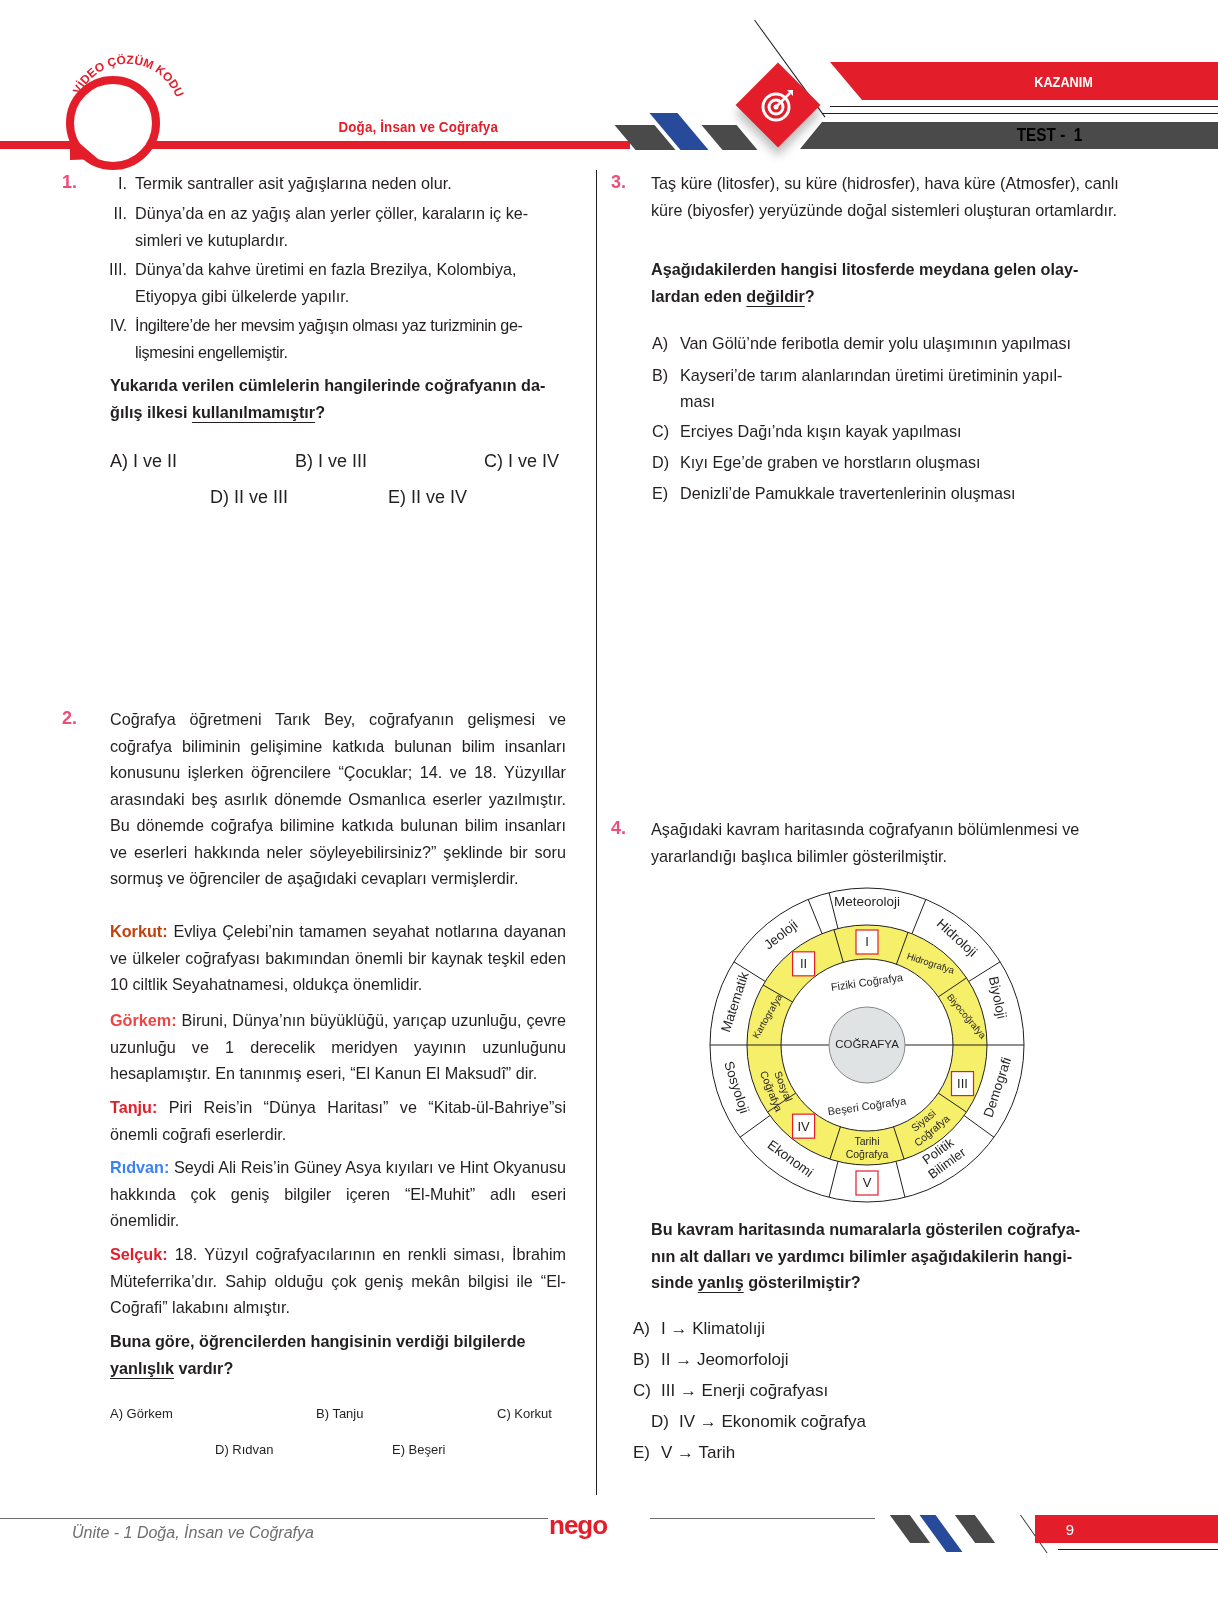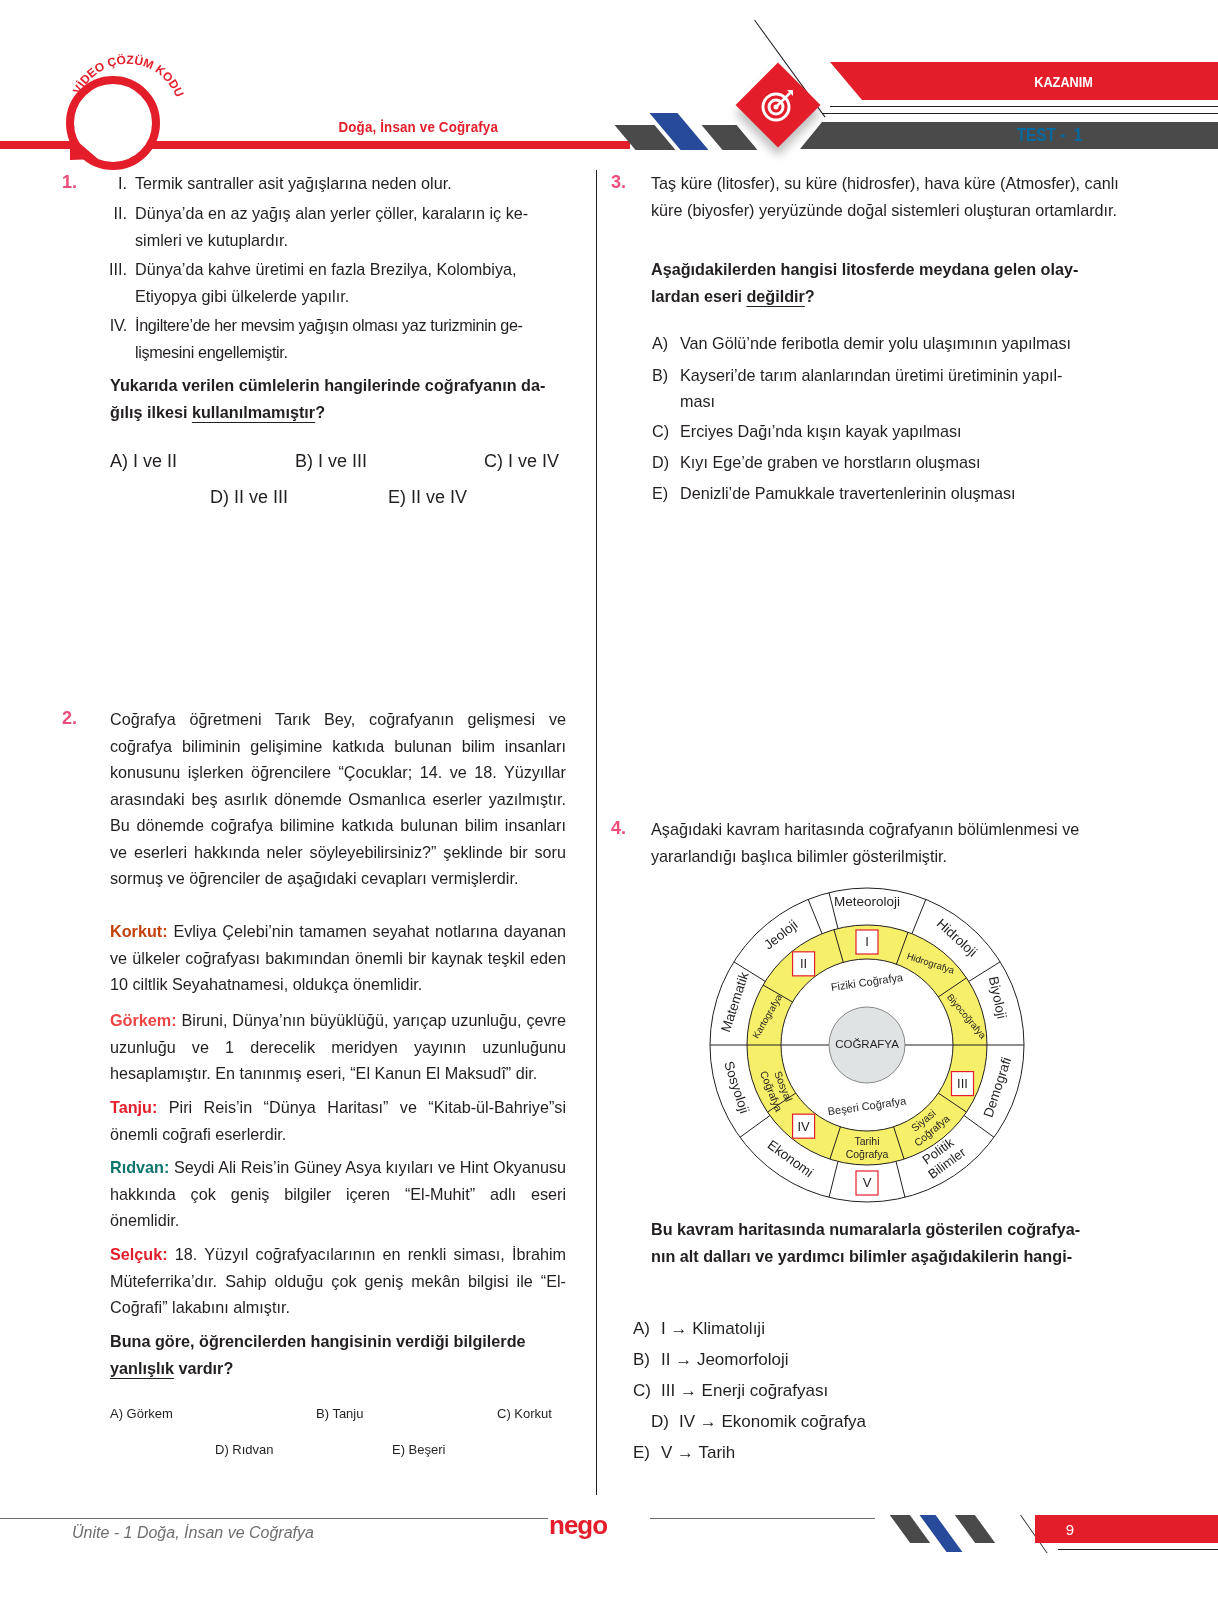--- a/index.html
+++ b/index.html
@@ -21,21 +21,21 @@
   .kazanim-bar { position: absolute; left: 830px; top: 62px; width: 388px; height: 38px; background: #e31e2a;
     clip-path: polygon(0 0, 100% 0, 100% 100%, 32px 100%); }
   .kazanim-label { position: absolute; left: 830px; top: 62px; width: 388px; height: 38px; display: flex; align-items: center; justify-content: flex-end; padding-right: 120px;
     color: #fff; font-weight: bold; font-size: 15px; }
   .kazanim-label span { display: inline-block; transform: scaleX(0.85); }
   .thin-line1 { position: absolute; left: 830px; top: 106px; width: 388px; height: 1px; background: #231f20; }
   .thin-line2 { position: absolute; left: 822px; top: 113px; width: 396px; height: 1px; background: #231f20; }
   .test-bar { position: absolute; left: 800px; top: 122px; width: 418px; height: 27px; background: #4a4a4a;
     clip-path: polygon(22px 0, 100% 0, 100% 100%, 0 100%); }
   .test-label { position: absolute; left: 800px; top: 122px; width: 418px; height: 27px; display: flex; align-items: center; justify-content: flex-end; padding-right: 130px;
-    color: #0369a1; font-weight: bold; font-size: 18px; }
+    color: #000000; font-weight: bold; font-size: 18px; }
   .test-label span { display: inline-block; transform: scaleX(0.85); white-space: pre; }
   .target-diamond { position: absolute; left: 748px; top: 75px; width: 60px; height: 60px; background: #e31e2a; transform: rotate(45deg);
     box-shadow: 6px 6px 10px rgba(0,0,0,0.25); }
   .target-icon { position: absolute; left: 758px; top: 85px; width: 40px; height: 40px; }
 
   
   .col-divider { position: absolute; left: 596px; top: 170px; width: 1px; height: 1325px; background: #231f20; }
 
   
   .qnum { position: absolute; font-weight: bold; font-size: 18px; color: #ee4d7a; }
@@ -45,21 +45,21 @@
   .roman-item { position: absolute; font-size: 16.2px; line-height: 26.5px; }
   .roman-item .rn { position: absolute; right: calc(100% + 8px); top: 0; white-space: nowrap; }
   .opt { position: absolute; font-size: 18px; white-space: nowrap; }
   .opt-sm { position: absolute; font-size: 13px; white-space: nowrap; }
   .opt-list .o { position: absolute; font-size: 16.2px; line-height: 26px; }
   .opt-list .o .l { position: absolute; left: -28px; top: 0; }
   .speaker { font-weight: bold; }
   .sp-korkut { color: #c2410c; }
   .sp-gorkem { color: #ef4444; }
   .sp-tanju { color: #e31e2a; }
-  .sp-ridvan { color: #0f766e; }
+  .sp-ridvan { color: #3b82f6; }
   .sp-selcuk { color: #e31e2a; }
   .para { position: absolute; left: 110px; width: 456px; font-size: 16.2px; line-height: 26.5px; text-align: justify; }
 
   .big-opt { position: absolute; left: 633px; font-size: 17px; line-height: 30.8px; }
   .big-opt .l { display: inline-block; width: 28px; }
 
   
   .diagram { position: absolute; left: 708px; top: 886px; width: 318px; height: 318px; }
 
   
@@ -193,21 +193,21 @@
   <div class="opt-sm" style="left:215px; top:1442px;">D) Rıdvan</div>
   <div class="opt-sm" style="left:392px; top:1442px;">E) Beşeri</div>
 </div>
 
 <div>
   <div class="qnum" style="left:611px; top:172px;">3.</div>
   <div class="txt" style="left:651px; top:170px; width:470px;">Taş küre (litosfer), su küre (hidrosfer), hava küre (Atmosfer), canlı küre (biyosfer) yeryüzünde doğal sistemleri oluşturan ortamlardır.</div>
 
   <div class="txt bold" style="left:651px; top:256px; width:470px;">
     <div>Aşağıdakilerden hangisi litosferde meydana gelen olay-</div>
-    <div><span>lardan eseri </span><span class="u">değildir</span><span>?</span></div>
+    <div><span>lardan eden </span><span class="u">değildir</span><span>?</span></div>
   </div>
 
   <div class="opt-list">
     <div class="o" style="left:680px; top:330px; width:440px;">
       <span class="l">A)</span>
       <span>Van Gölü’nde feribotla demir yolu ulaşımının yapılması</span>
     </div>
     <div class="o" style="left:680px; top:362px; width:440px;">
       <span class="l">B)</span>
       <div>Kayseri’de tarım alanlarından üretimi üretiminin yapıl-</div>
@@ -285,20 +285,21 @@
       <text x="254.4999370203791" y="198.58447912183894" font-size="13" text-anchor="middle" dominant-baseline="middle" fill="#231f20" font-family="Liberation Sans, sans-serif">III</text>
       <rect x="84.5868680414572" y="228.16510762149238" width="22" height="24" fill="#fff" stroke="#e31e2a" stroke-width="1.2"></rect>
       <text x="95.5868680414572" y="241.16510762149238" font-size="13" text-anchor="middle" dominant-baseline="middle" fill="#231f20" font-family="Liberation Sans, sans-serif">IV</text>
       <rect x="148" y="285" width="22" height="24" fill="#fff" stroke="#e31e2a" stroke-width="1.2"></rect>
       <text x="159" y="298" font-size="13" text-anchor="middle" dominant-baseline="middle" fill="#231f20" font-family="Liberation Sans, sans-serif">V</text>
     </svg>
 
   <div class="txt bold" style="left:651px; top:1216px; width:470px;">
     <div>Bu kavram haritasında numaralarla gösterilen coğrafya-</div>
     <div>nın alt dalları ve yardımcı bilimler aşağıdakilerin hangi-</div>
+    <div><span>sinde </span><span class="u">yanlış</span><span> gösterilmiştir?</span></div>
   </div>
 
   <div class="big-opt" style="top:1314px;"><span class="l">A)</span><span>I → Klimatolıji</span></div>
   <div class="big-opt" style="top:1345px;"><span class="l">B)</span><span>II → Jeomorfoloji</span></div>
   <div class="big-opt" style="top:1376px;"><span class="l">C)</span><span>III → Enerji coğrafyası</span></div>
   <div class="big-opt" style="top:1407px;margin-left:18px;"><span class="l">D)</span><span>IV → Ekonomik coğrafya</span></div>
   <div class="big-opt" style="top:1438px;"><span class="l">E)</span><span>V → Tarih</span></div>
 </div>
 
 <div class="foot-line-l"></div>

